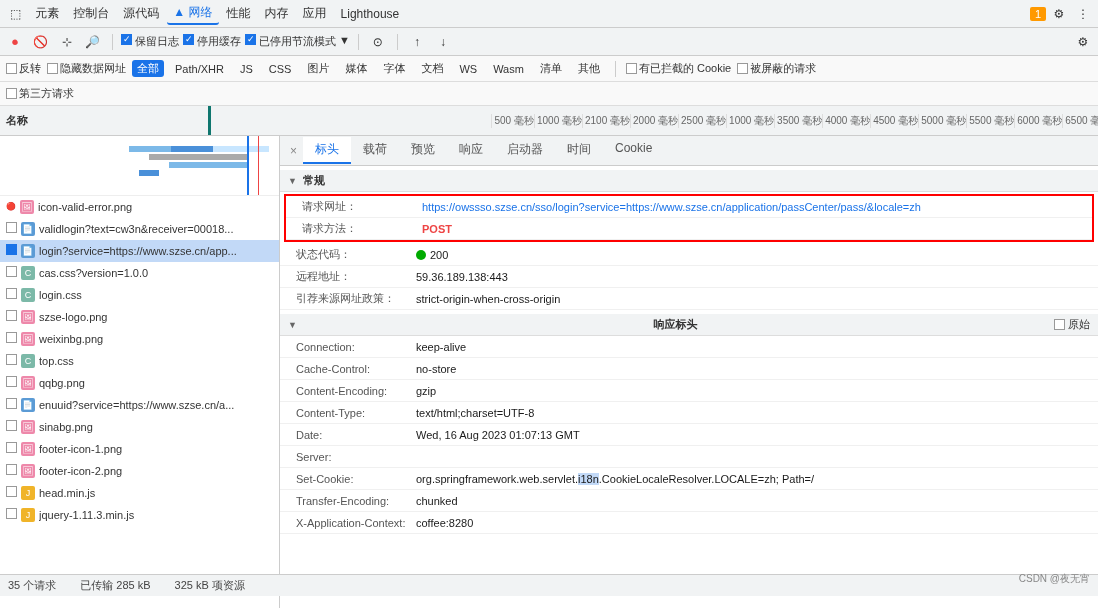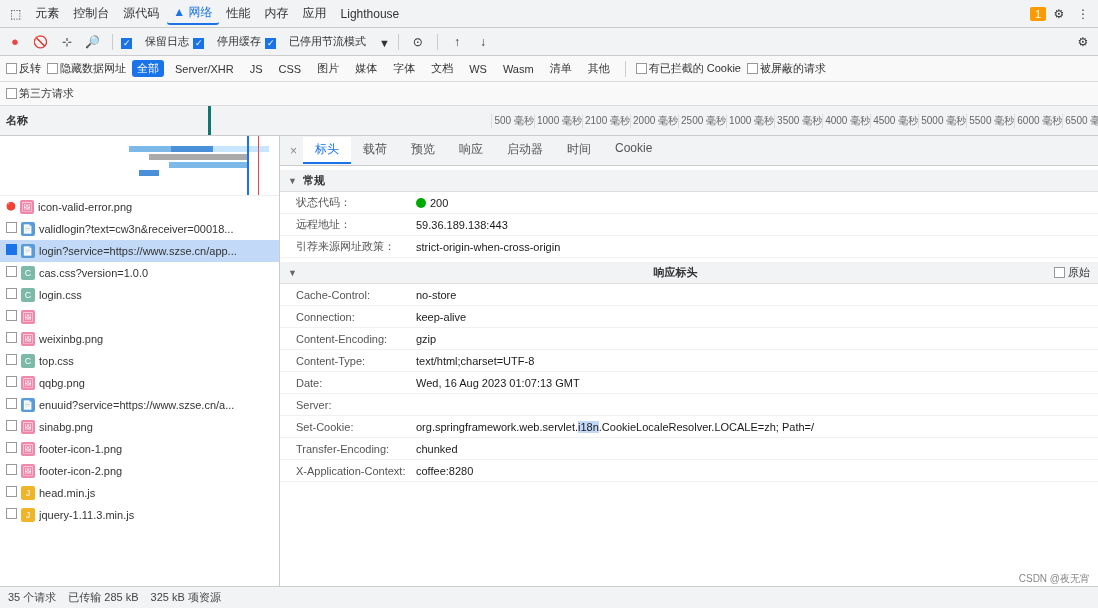--- a/index.html
+++ b/index.html
@@ -7,21 +7,21 @@
     
     
     .top-bar { display: flex; align-items: center; background: #f1f3f4; border-bottom: 1px solid #ccc; height: 28px; padding: 0 4px; gap: 2px; }
     .top-bar-item { padding: 2px 6px; cursor: pointer; border-radius: 3px; font-size: 12px; color: #333; display: flex; align-items: center; gap: 3px; }
     .top-bar-item.active { color: #1a73e8; border-bottom: 2px solid #1a73e8; }
     .top-bar-spacer { flex: 1; }
     .icon-btn { width: 22px; height: 22px; display: flex; align-items: center; justify-content: center; cursor: pointer; border-radius: 3px; }
 
     
     .net-toolbar { display: flex; align-items: center; background: #f1f3f4; border-bottom: 1px solid #ccc; height: 28px; padding: 0 4px; gap: 4px; flex-wrap: nowrap; }
-    .checkbox-label { display: flex; align-items: flex-end; gap: 13px; font-size: 11px; cursor: pointer; white-space: nowrap; }
+    .checkbox-label { display: flex; align-items: flex-start; gap: 3px; font-size: 11px; cursor: pointer; white-space: nowrap; }
     .net-toolbar-spacer { flex: 1; }
 
     
     .filter-row { display: flex; align-items: center; background: #f9f9f9; border-bottom: 1px solid #ddd; height: 26px; padding: 0 6px; gap: 6px; font-size: 11px; flex-wrap: nowrap; }
     .filter-item { display: flex; align-items: center; gap: 2px; white-space: nowrap; cursor: pointer; }
     .filter-btn { padding: 1px 5px; border-radius: 3px; cursor: pointer; font-size: 11px; }
     .filter-btn.active { background: #1a73e8; color: #fff; }
 
     
     .third-party-row { display: flex; align-items: center; background: #f9f9f9; border-bottom: 1px solid #ddd; height: 24px; padding: 0 6px; font-size: 11px; }
@@ -54,21 +54,21 @@
     
     .detail-panel { flex: 1; overflow-y: auto; padding: 4px 0; }
     .section-header { background: #f1f3f4; padding: 3px 8px; font-weight: bold; font-size: 11px; border-bottom: 1px solid #ddd; display: flex; align-items: center; gap: 6px; }
     .section-header::before { content: '▼'; font-size: 9px; color: #666; }
     .detail-row { display: flex; align-items: center; min-height: 22px; padding: 2px 8px 2px 16px; border-bottom: 1px solid #f0f0f0; font-size: 11px; }
     .detail-label { color: #555; width: 120px; flex-shrink: 0; }
     .detail-value { color: #1a1a1a; flex: 1; word-break: break-all; }
     .detail-value.post { color: #e44; font-weight: bold; }
 
     
-    .status-bar { display: flex; align-items: center; background: #f1f3f4; border-top: 1px solid #ccc; height: 22px; padding: 0 8px; gap: 12px; font-size: 11px; color: #444; position: fixed; bottom: 0; width: 100%; }
+    .status-bar { display: flex; align-items: center; background: #f1f3f4; border-top: 1px solid #ccc; height: 22px; padding: 0 8px; gap: 24px; font-size: 11px; color: #444; position: fixed; bottom: 12px; width: 100%; }
 
     
     ::-webkit-scrollbar { width: 8px; height: 8px; }
     ::-webkit-scrollbar-track { background: #f1f1f1; }
     ::-webkit-scrollbar-thumb { background: #ccc; border-radius: 4px; }
     .checkbox-sq { width: 11px; height: 11px; border: 1px solid #999; background: #fff; display: inline-block; flex-shrink: 0; }
     .checkbox-checked { width: 11px; height: 11px; border: 1px solid #1a73e8; background: #1a73e8; display: inline-block; flex-shrink: 0; position: relative; }
     .checkbox-checked::after { content: '✓'; color: #fff; font-size: 9px; position: absolute; top: -1px; left: 1px; }
     .divider-v { width: 1px; height: 16px; background: #ccc; margin: 0 4px; }
 
@@ -124,21 +124,21 @@
 <div class="filter-row">
   <label class="filter-item">
     <span class="checkbox-sq"></span>
     <span>反转</span>
   </label>
   <label class="filter-item">
     <span class="checkbox-sq"></span>
     <span>隐藏数据网址</span>
   </label>
   <span class="filter-btn active">全部</span>
-  <span class="filter-btn">Server/XHR</span>
+  <span class="filter-btn">Path/XHR</span>
   <span class="filter-btn">JS</span>
   <span class="filter-btn">CSS</span>
   <span class="filter-btn">图片</span>
   <span class="filter-btn">媒体</span>
   <span class="filter-btn">字体</span>
   <span class="filter-btn">文档</span>
   <span class="filter-btn">WS</span>
   <span class="filter-btn">Wasm</span>
   <span class="filter-btn">清单</span>
   <span class="filter-btn">其他</span>
@@ -218,20 +218,21 @@
           <span class="file-name">cas.css?version=1.0.0</span>
         </div>
         <div class="file-item">
           <span><span style="width: 11px; height: 11px; border: 1px solid rgb(153, 153, 153); background: rgb(255, 255, 255); display: inline-block; flex-shrink: 0;"></span></span>
           <span class="file-icon" style="background: rgb(124, 185, 168);">C</span>
           <span class="file-name">login.css</span>
         </div>
         <div class="file-item">
           <span><span style="width: 11px; height: 11px; border: 1px solid rgb(153, 153, 153); background: rgb(255, 255, 255); display: inline-block; flex-shrink: 0;"></span></span>
           <span class="file-icon" style="background: rgb(238, 136, 170);">🖼</span>
+          <span class="file-name">szse-logo.png</span>
         </div>
         <div class="file-item">
           <span><span style="width: 11px; height: 11px; border: 1px solid rgb(153, 153, 153); background: rgb(255, 255, 255); display: inline-block; flex-shrink: 0;"></span></span>
           <span class="file-icon" style="background: rgb(238, 136, 170);">🖼</span>
           <span class="file-name">weixinbg.png</span>
         </div>
         <div class="file-item">
           <span><span style="width: 11px; height: 11px; border: 1px solid rgb(153, 153, 153); background: rgb(255, 255, 255); display: inline-block; flex-shrink: 0;"></span></span>
           <span class="file-icon" style="background: rgb(124, 185, 168);">C</span>
           <span class="file-name">top.css</span>
@@ -286,20 +287,30 @@
           <div class="tab-item">启动器</div>
           <div class="tab-item">时间</div>
           <div class="tab-item">Cookie</div>
         </div>
     </div>
 
     <div class="detail-panel" id="detail-panel">
 
       <div class="section-header">常规</div>
 
+      <div style="border: 2px solid red; margin: 2px 4px;">
+        <div class="detail-row">
+          <div class="detail-label">请求网址：</div>
+          <div class="detail-value" style="font-size:11px; color:#1a73e8;">https://owssso.szse.cn/sso/login?service=https://www.szse.cn/application/passCenter/pass/&amp;locale=zh</div>
+        </div>
+        <div class="detail-row">
+          <div class="detail-label">请求方法：</div>
+          <div class="detail-value post">POST</div>
+        </div>
+      </div>
 
       <div class="detail-row">
         <div class="detail-label">状态代码：</div>
         <div class="detail-value" style="display:flex; align-items:center; gap:4px;">
           <span style="width:10px; height:10px; border-radius:50%; background:#0a0; display:inline-block;"></span>
           <span>200</span>
         </div>
       </div>
       <div class="detail-row">
         <div class="detail-label">远程地址：</div>
@@ -313,26 +324,26 @@
       <div style="margin-top:4px;">
         <div class="section-header" style="display:flex; align-items:center; justify-content:space-between;">
           <span>响应标头</span>
           <label style="display:flex; align-items:center; gap:3px; font-weight:normal;">
             <span class="checkbox-sq"></span>
             <span>原始</span>
           </label>
         </div>
         <div id="response-rows">
             <div class="detail-row">
+              <div class="detail-label">Connection:</div>
+              <div class="detail-value">keep-alive</div>
+            </div>
+            <div class="detail-row">
               <div class="detail-label">Cache-Control:</div>
               <div class="detail-value">no-store</div>
-            </div>
-            <div class="detail-row">
-              <div class="detail-label">Connection:</div>
-              <div class="detail-value">keep-alive</div>
             </div>
             <div class="detail-row">
               <div class="detail-label">Content-Encoding:</div>
               <div class="detail-value">gzip</div>
             </div>
             <div class="detail-row">
               <div class="detail-label">Content-Type:</div>
               <div class="detail-value">text/html;charset=UTF-8</div>
             </div>
             <div class="detail-row">

